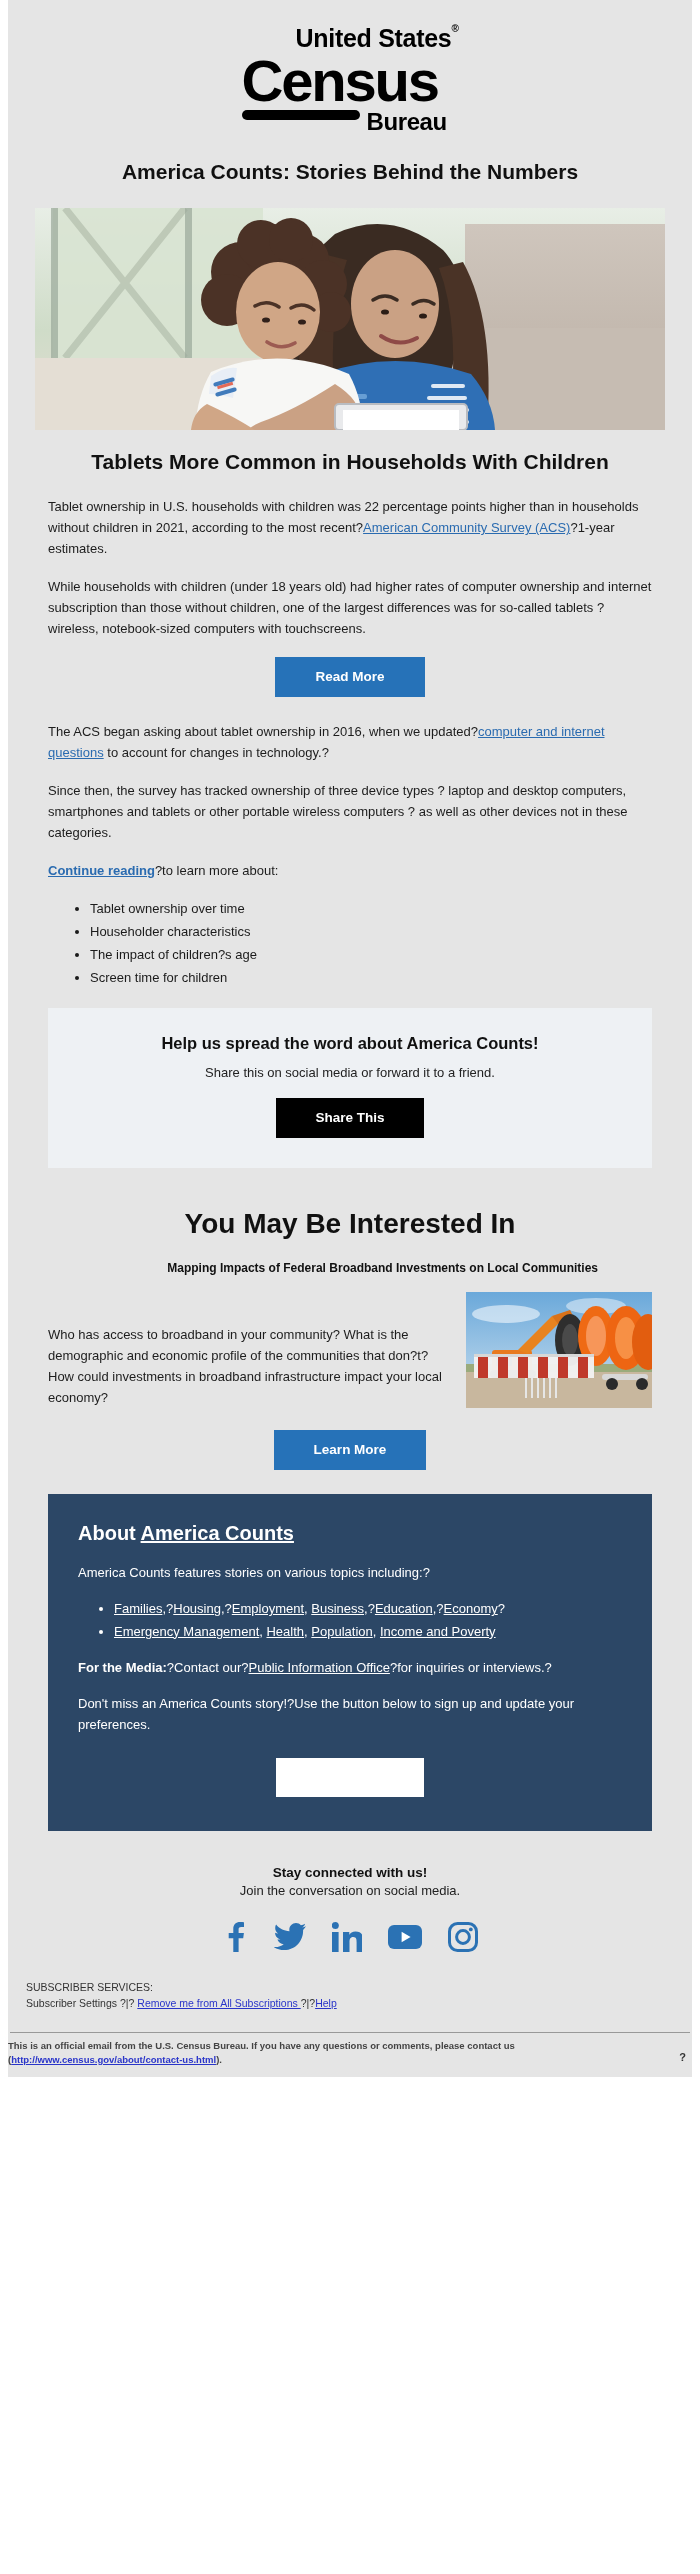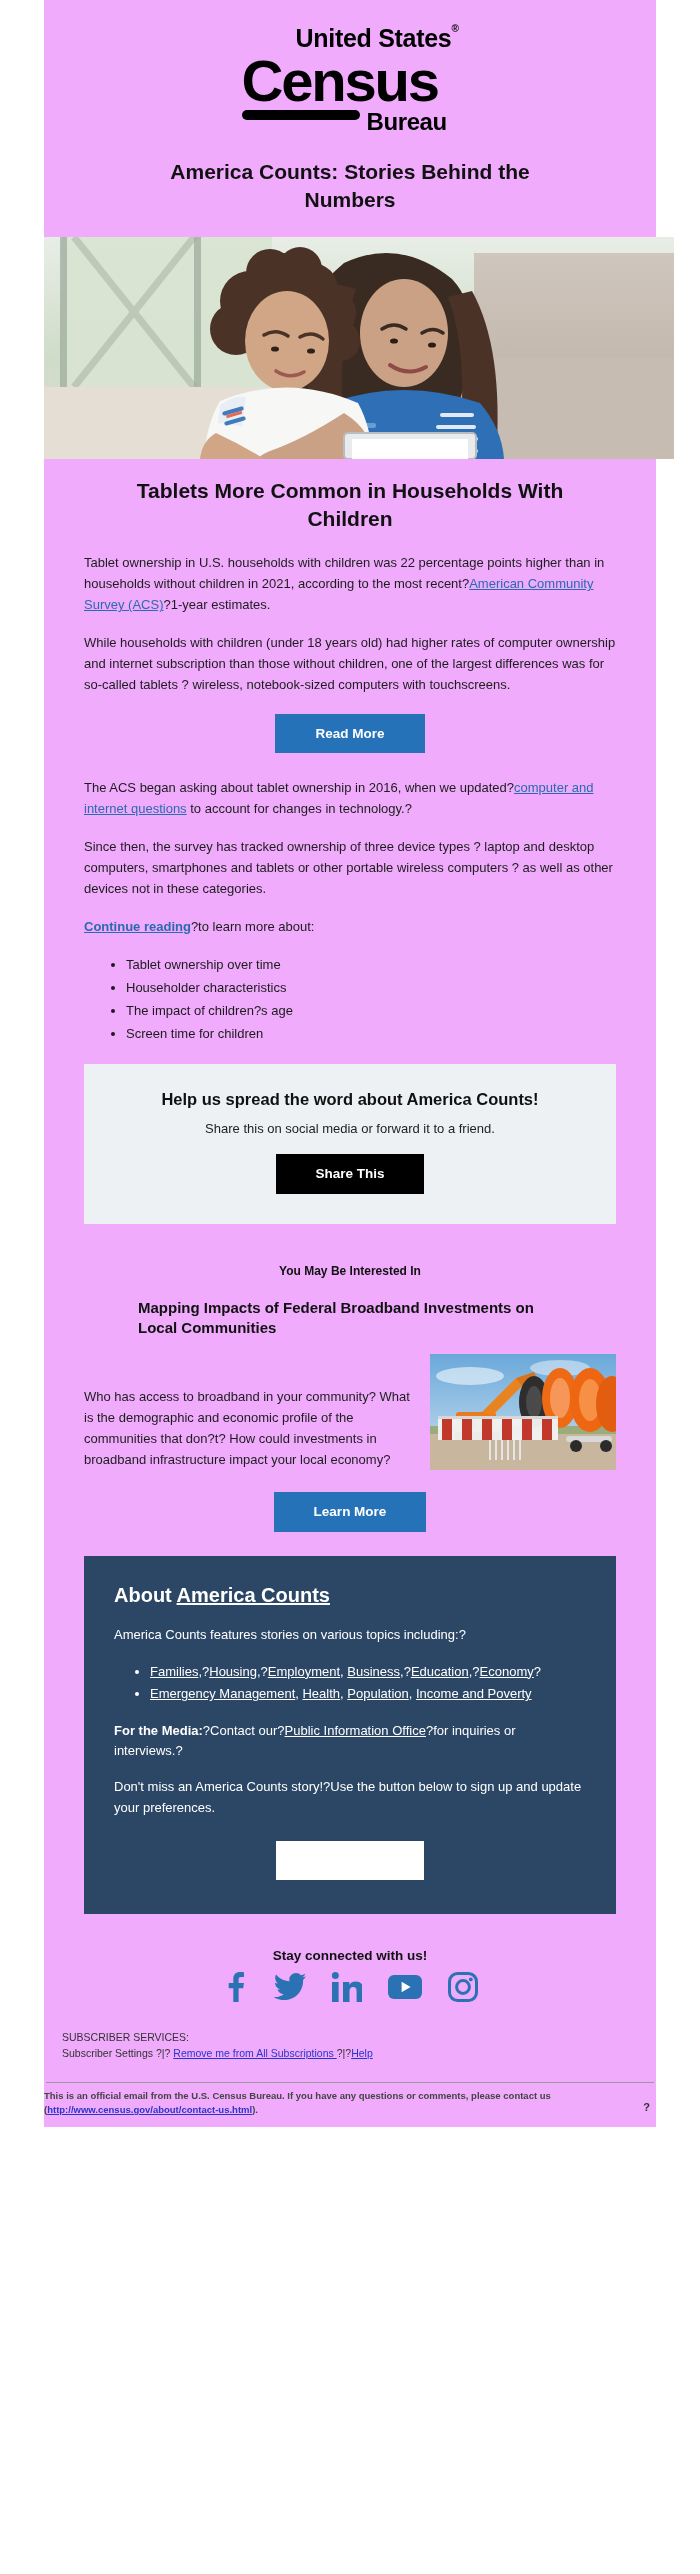--- a/index.html
+++ b/index.html
@@ -8,23 +8,23 @@
     margin: 0; padding: 0;
     background: #ffffff;
   }
   body {
     width: 700px;
     font-family: "Liberation Sans", sans-serif;
     color: #1b1b1b;
     -webkit-font-smoothing: antialiased;
   }
   .page {
-    width: 612px;
+    width: 684px;
     margin: 0 auto;
-    background: #f0abfc;
+    background: #e5e5e5;
     position: relative;
   }
 
   
   .logo-wrap {
     padding: 26px 0 10px 0;
     text-align: center;
   }
   .logo {
     display: inline-block;
@@ -176,28 +176,28 @@
   }
   .share-sub {
     font-size: 13px;
     margin: 0 0 18px 0;
     color: #222;
   }
 
   
   .interested-head {
     text-align: center;
-    font-size: 12px;
+    font-size: 28px;
     font-weight: 700;
     margin: 40px 0 20px 0;
     color: #111;
   }
   .promo-title {
-    text-align: left;
-    font-size: 15px;
+    text-align: right;
+    font-size: 12px;
     font-weight: 700;
     line-height: 1.35;
     margin: 0 54px 16px 54px;
     color: #111;
   }
   .promo-row {
     display: flex;
     gap: 18px;
     align-items: flex-end;
     padding: 0 0 4px 0;
@@ -534,20 +534,21 @@
 
     <p>Don't miss an America Counts story!?Use the button below to sign up and update your preferences.</p>
 
     <div class="about-btn-row">
       <a class="btn btn-white" href="#">Subscribe</a>
     </div>
   </div>
 
   <div class="social-wrap">
     <div class="social-title">Stay connected with us!</div>
+    <div class="social-sub">Join the conversation on social media.</div>
 
     <div class="social-icons">
       <a href="#" title="Facebook">
         <svg width="26" height="30" viewBox="0 0 26 30" xmlns="http://www.w3.org/2000/svg">
             <path d="M16.6 30V16.3h4.6l.7-5.3h-5.3V7.6c0-1.5.4-2.6 2.6-2.6h2.8V.2C21.5.1 19.9 0 18 0c-4 0-6.7 2.4-6.7 6.9V11H6.7v5.3h4.6V30z" fill="#2b72b4"></path>
           </svg>
       </a>
       <a href="#" title="Twitter">
         <svg width="32" height="28" viewBox="0 0 32 28" xmlns="http://www.w3.org/2000/svg">
             <path d="M32 3.3c-1.2.5-2.4.9-3.8 1.1 1.4-.8 2.4-2.1 2.9-3.7-1.3.8-2.7 1.3-4.2 1.6C25.7.9 23.9 0 22 0c-3.7 0-6.7 3-6.7 6.7 0 .5.1 1 .2 1.5C9.9 7.9 5.2 5.4 2.1 1.5c-.6 1-.9 2.1-.9 3.4 0 2.3 1.2 4.4 3 5.6-1.1 0-2.2-.3-3.1-.8v.1c0 3.3 2.3 6 5.4 6.6-.6.2-1.2.2-1.8.2-.4 0-.9 0-1.3-.1.9 2.7 3.4 4.6 6.3 4.7-2.3 1.8-5.2 2.9-8.4 2.9-.5 0-1.1 0-1.6-.1 3 1.9 6.5 3 10.3 3 12.4 0 19.1-10.2 19.1-19.1v-.9C30 5.8 31.1 4.6 32 3.3z" fill="#2b72b4"></path>

